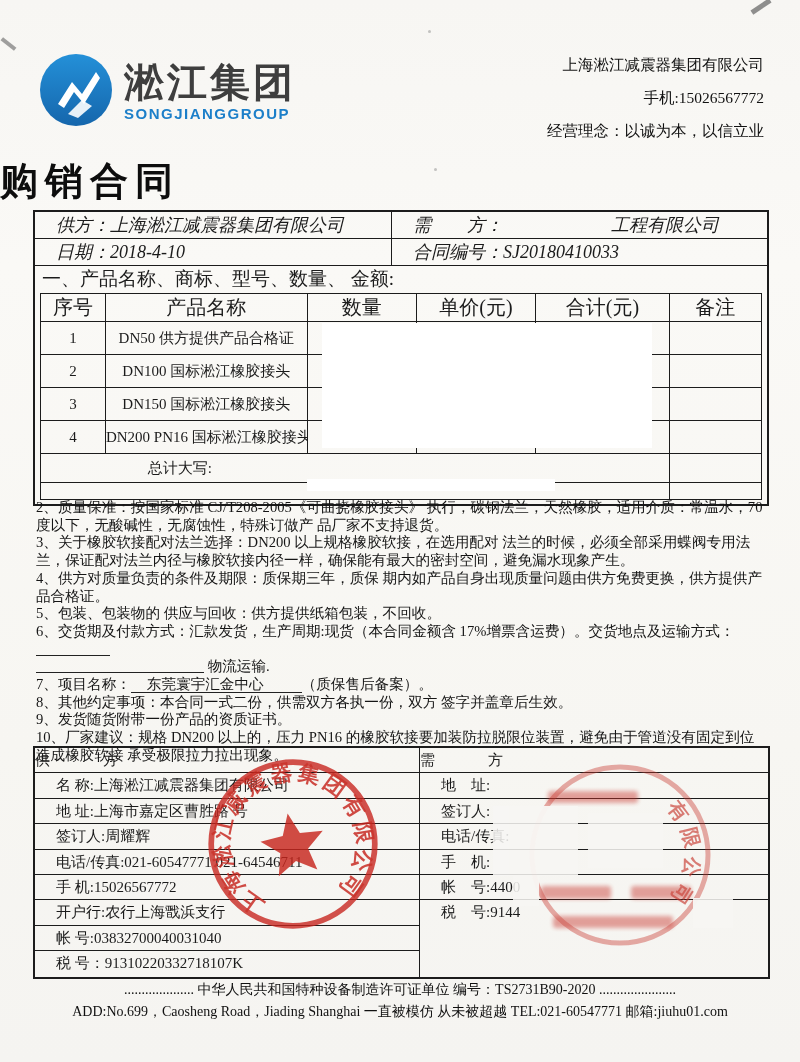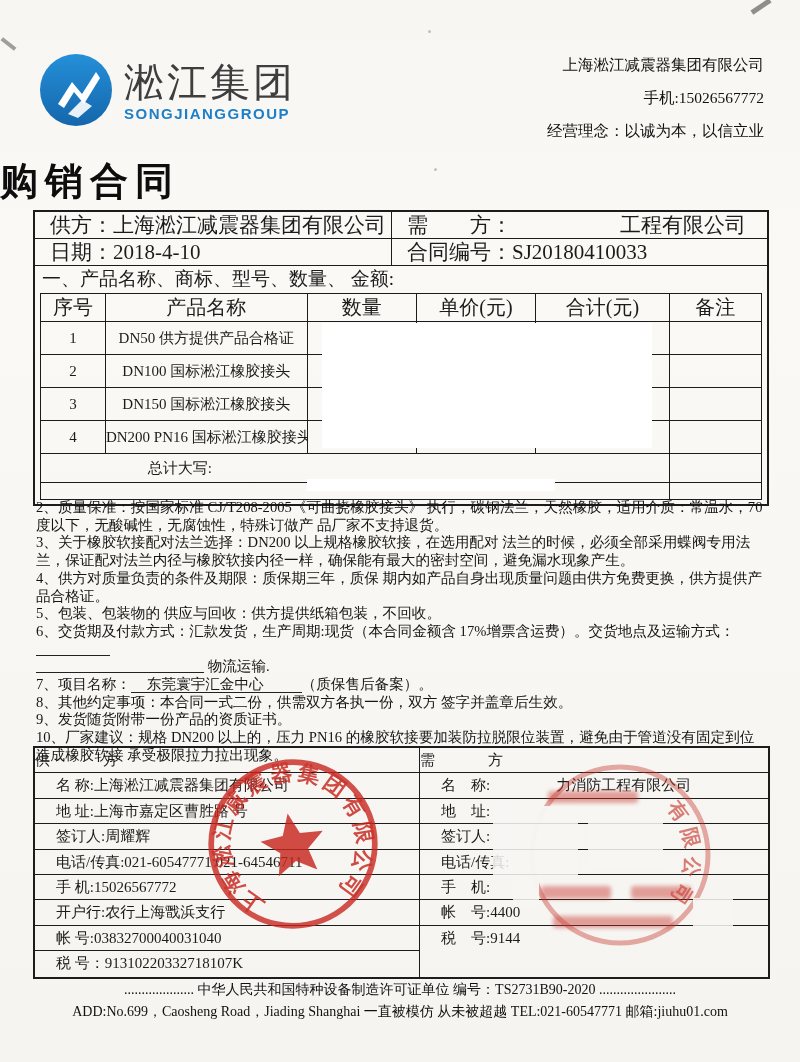--- a/index.html
+++ b/index.html
@@ -2,31 +2,31 @@
 <html><head>
 <meta charset="utf-8">
 <style>
   html,body{margin:0;padding:0;}
   .page{position:relative;width:800px;height:1062px;overflow:hidden;
         background:linear-gradient(180deg,#f7f6f3 0%,#faf9f6 25%,#f7f6f2 70%,#f5f4f1 100%);
         font-family:"Liberation Serif","DejaVu Serif",serif;color:#1b1b1b;}
   
   .logo-wrap{position:absolute;left:38px;top:52px;display:flex;align-items:center;}
   .logo-text{margin-left:10px;}
-  .logo-cn{font-size:40px;font-weight:normal;color:#3e3e3e;letter-spacing:3px;line-height:46px;font-family:"Liberation Sans",sans-serif;}
+  .logo-cn{font-size:40px;font-weight:bold;color:#3e3e3e;letter-spacing:3px;line-height:46px;font-family:"Liberation Sans",sans-serif;}
   .logo-en{font-size:15px;font-weight:bold;color:#1c7fc9;letter-spacing:1.5px;font-family:"Liberation Sans",sans-serif;}
   .head-right{position:absolute;right:36px;top:48px;text-align:right;font-size:15.5px;line-height:33px;color:#111;}
   
   .doc-title{position:absolute;top:156px;left:0;width:100%;text-align:left;
              font-size:38px;font-weight:bold;letter-spacing:7px;color:#0d0d0d;}
   
   .outerbox{position:absolute;left:33px;top:210px;width:732px;border:2px solid #1c1c1c;background:transparent;}
   .inforow{display:grid;grid-template-columns:356px 1fr;border-bottom:1px solid #1c1c1c;}
   .inforow:nth-child(2){border-bottom:1.5px solid #1c1c1c;}
-  .icell{height:26px;line-height:26px;font-size:21px;padding-left:15px;white-space:nowrap;}
+  .icell{height:26px;line-height:26px;font-size:18px;padding-left:21px;white-space:nowrap;font-style:italic;}
   .icell.rb{border-left:1.5px solid #1c1c1c;}
   .buyer-val{margin-left:108px;}
   .sectionrow{height:25px;line-height:25px;font-size:19px;padding-left:7px;border-bottom:0;}
   .pwrap{position:relative;padding:2px 5px 4px 5px;}
   table.ptable{width:100%;border-collapse:collapse;table-layout:fixed;font-size:15px;}
   table.ptable th,table.ptable td{border:1px solid #1c1c1c;text-align:center;padding:0;overflow:hidden;white-space:nowrap;}
   table.ptable{border:1.5px solid #1c1c1c;}
   table.ptable th{height:27px;font-weight:normal;font-size:20px;}
   table.ptable td{height:32px;}
   tr.total-row td{height:28px;text-align:left;}
@@ -197,21 +197,20 @@
       <div><span>地 址:</span><span>上海市嘉定区曹胜路 号</span></div>
       <div><span>签订人:</span><span>周耀辉</span></div>
       <div><span>电话/传真:</span><span>021-60547771   021-64546711</span></div>
       <div><span>手 机:</span><span>15026567772</span></div>
       <div><span>开户行:</span><span>农行上海戬浜支行</span></div>
       <div><span>帐 号:</span><span>03832700040031040</span></div>
       <div><span>税 号：</span><span>91310220332718107K</span></div>
     </div>
     <div class="pcol right">
       <div class="phead">需　　　方</div>
-      <div><span>名　称:</span><span class="indent">力消防工程有限公司</span></div>
       <div><span>地　址:</span><span></span></div>
       <div><span>签订人:</span><span></span></div>
       <div><span>电话/传真:</span><span></span></div>
       <div><span>手　机:</span><span></span></div>
       <div><span>帐　号:</span><span>4400</span></div>
       <div><span>税　号:</span><span>9144</span></div>
     </div>
   </div>
 
   <svg class="seal supplier" width="176" height="176" viewBox="0 0 170 170">

